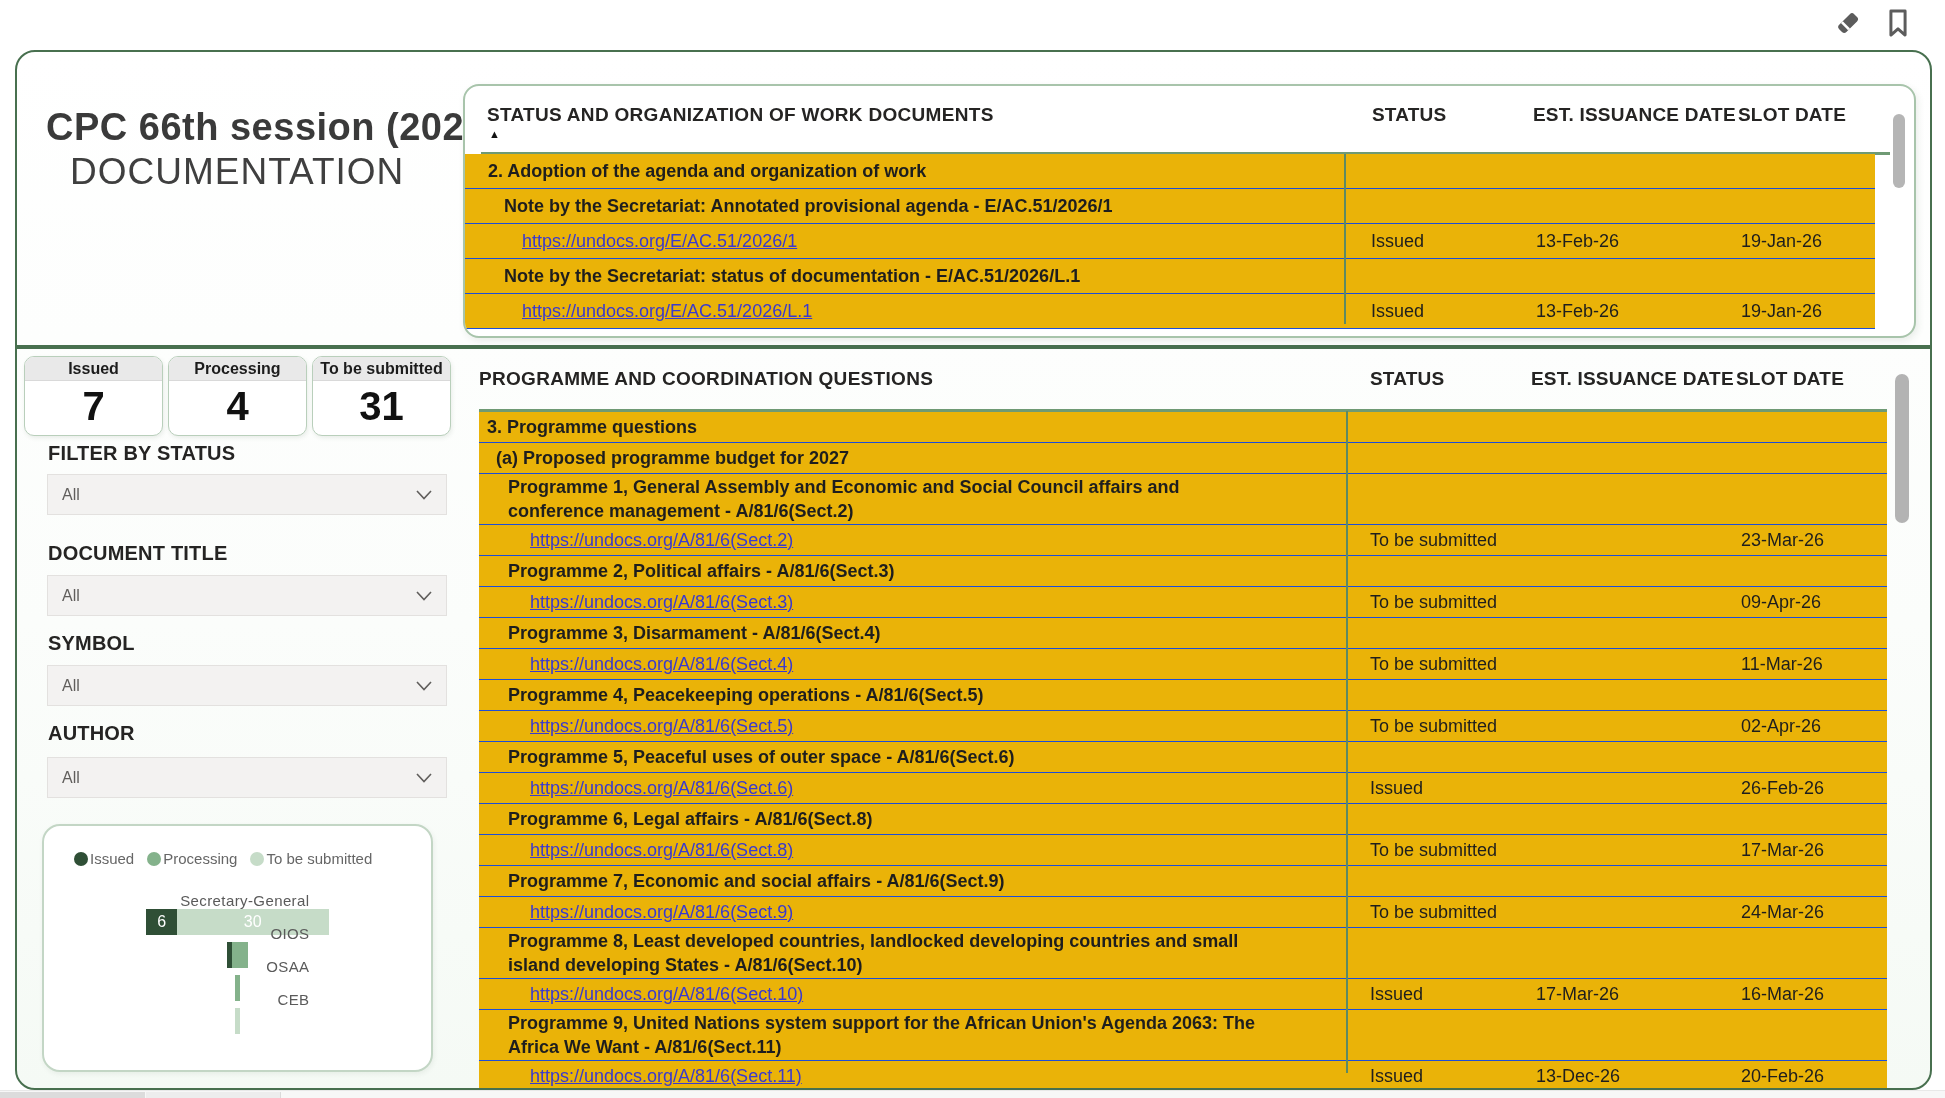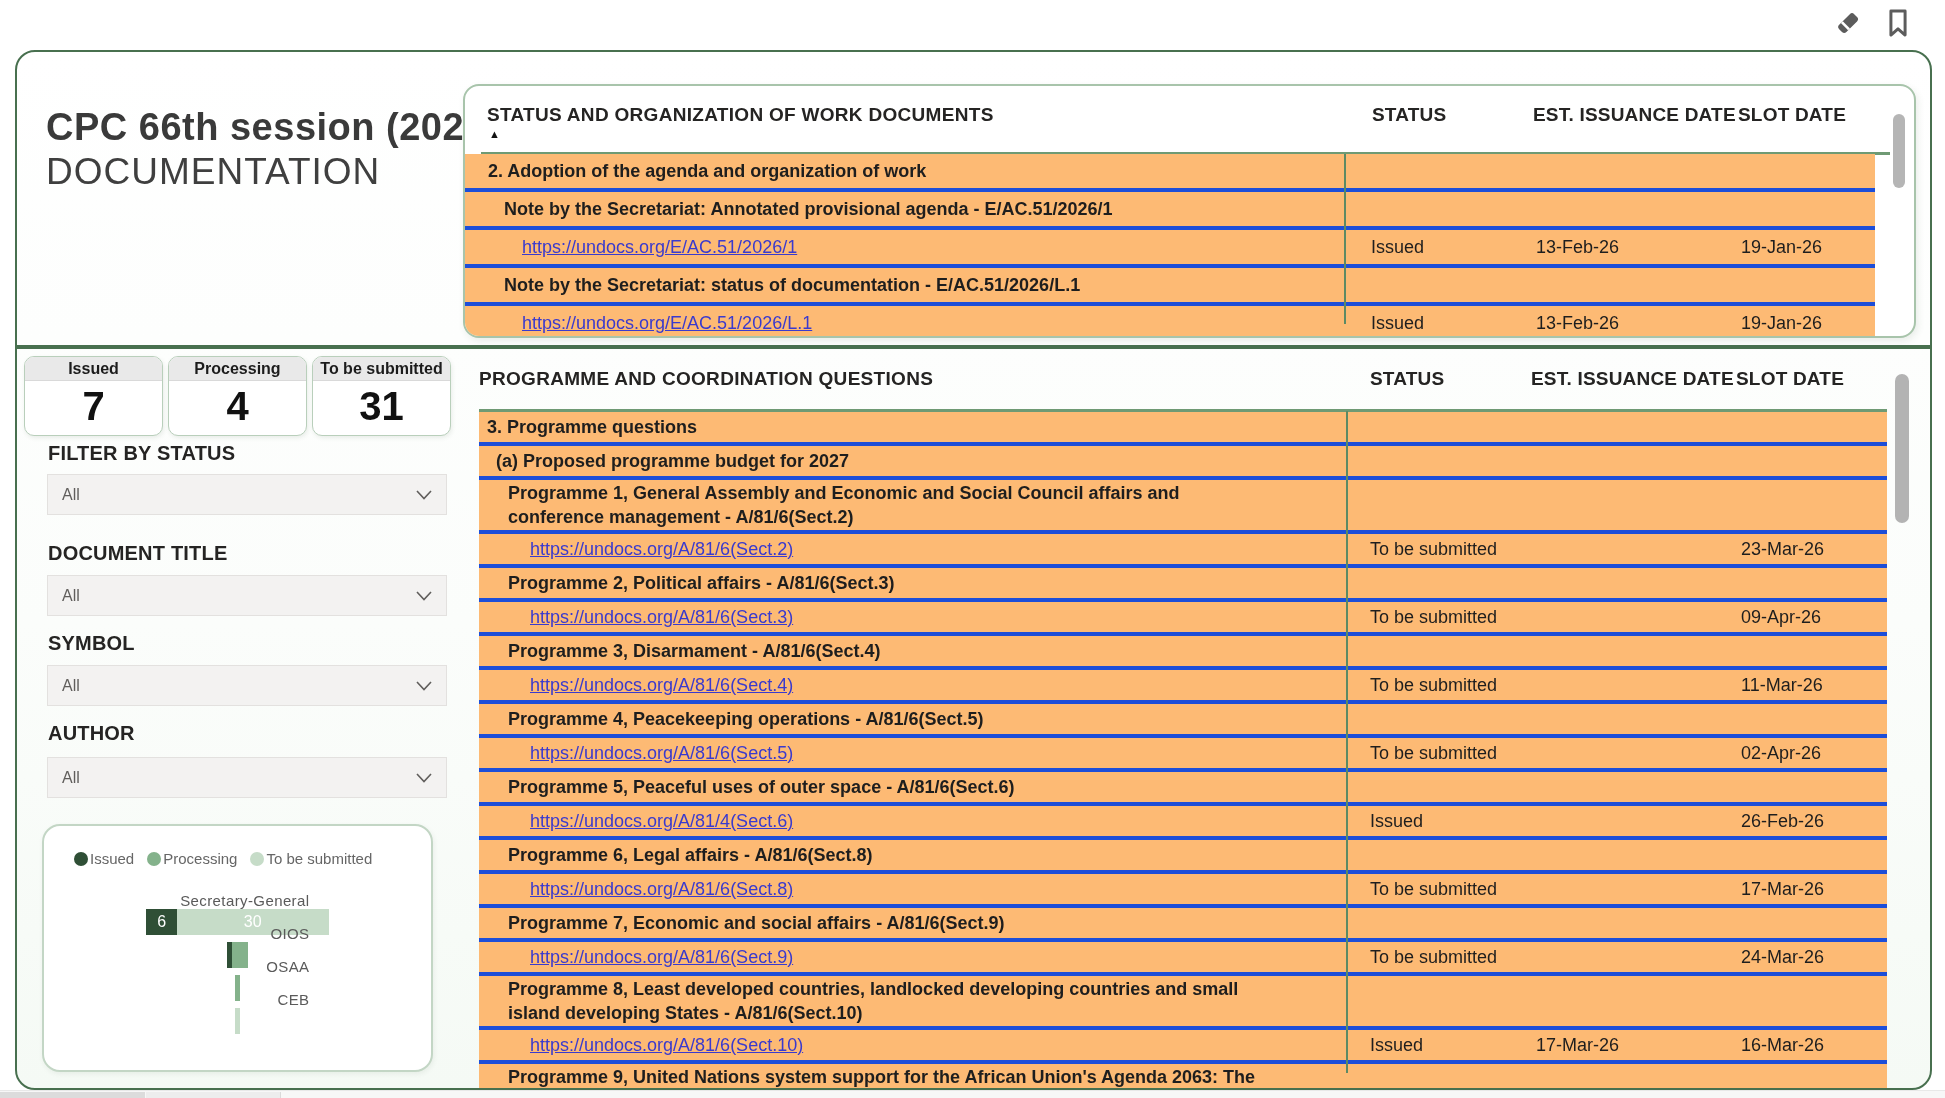--- a/index.html
+++ b/index.html
@@ -14,37 +14,37 @@
   .outer{
     position:absolute;left:15px;top:50px;width:1913px;height:1036px;
     border:2.5px solid #48704f;border-radius:20px;
     background:linear-gradient(180deg,#ffffff 0%,#fbfdfb 55%,#f5faf5 100%);
     overflow:hidden;
   }
   .divider{position:absolute;left:0;right:0;top:293px;height:4px;background:#48704f;}
   
   .title-block{position:absolute;left:29px;top:52px;}
   .title-main{font-size:38px;font-weight:bold;color:#3a3a3a;letter-spacing:.5px;line-height:46px;}
-  .title-sub{font-size:37px;font-weight:normal;color:#3f3f3f;letter-spacing:1px;line-height:44px;}
+  .title-sub{font-size:37px;font-weight:normal;color:#3f3f3f;letter-spacing:1px;line-height:44px;margin-left:24px;}
   
   .agenda-panel{
     position:absolute;left:446px;top:32px;width:1449px;height:250px;background:#fff;
     border:2px solid #a8c4ab;border-radius:16px;box-shadow:2px 3px 7px rgba(60,90,60,.10);
     overflow:hidden;
   }
   .tbl-title{font-size:19px;font-weight:600;color:#252423;letter-spacing:.3px;}
   .agenda-panel .tbl-title{position:absolute;left:22px;top:18px;}
   .sort-tri{position:absolute;left:24px;top:42px;font-size:11px;color:#111;}
   .agenda-rule{position:absolute;left:16px;right:24px;top:66px;height:2.5px;background:#6f9a74;}
   .agenda-head{position:absolute;top:18px;font-size:19px;font-weight:600;color:#252423;letter-spacing:.2px;}
   .agenda-vline{position:absolute;left:879px;top:68px;height:170px;width:1.5px;background:#5d8a64;}
   .agenda-rows{position:absolute;left:0;top:68px;width:1410px;}
   .agenda-rows .trow{grid-template-columns:879px 192px 205px 1fr;min-height:34px;}
   
-  .trow{display:grid;align-items:center;border-bottom:4px solid #1d4ed8;background:#fdba74;}
+  .trow{display:grid;align-items:center;border-bottom:1px solid #1d4ed8;background:#eab308;}
   .doc{font-size:18px;padding-right:68px;line-height:24px;}
   .doc.b{font-weight:bold;}
   .doc.link{font-weight:normal;color:#3a3ace;text-decoration:underline;cursor:pointer;}
   .cell{font-size:18px;color:#1e1e1e;}
   .cell.status{padding-left:27px;}
   
   .agenda-rows .l0{padding-left:23px;} .agenda-rows .l1{padding-left:39px;} .agenda-rows .l2{padding-left:57px;}
   .prog-rows .l0{padding-left:8px;} .prog-rows .l1{padding-left:17px;}
   .prog-rows .l2{padding-left:29px;} .prog-rows .l3{padding-left:51px;}
   
@@ -309,21 +309,21 @@
         <div class="cell est"></div>
         <div class="cell slot">02-Apr-26</div>
       </div>
       <div class="trow">
         <div class="doc l2 b">Programme 5, Peaceful uses of outer space - A/81/6(Sect.6)</div>
         <div class="cell status"></div>
         <div class="cell est"></div>
         <div class="cell slot"></div>
       </div>
       <div class="trow">
-        <a class="doc link l3" href="#">https://undocs.org/A/81/4(Sect.6)</a>
+        <a class="doc link l3" href="#">https://undocs.org/A/81/6(Sect.6)</a>
         <div class="cell status">Issued</div>
         <div class="cell est"></div>
         <div class="cell slot">26-Feb-26</div>
       </div>
       <div class="trow">
         <div class="doc l2 b">Programme 6, Legal affairs - A/81/6(Sect.8)</div>
         <div class="cell status"></div>
         <div class="cell est"></div>
         <div class="cell slot"></div>
       </div>

